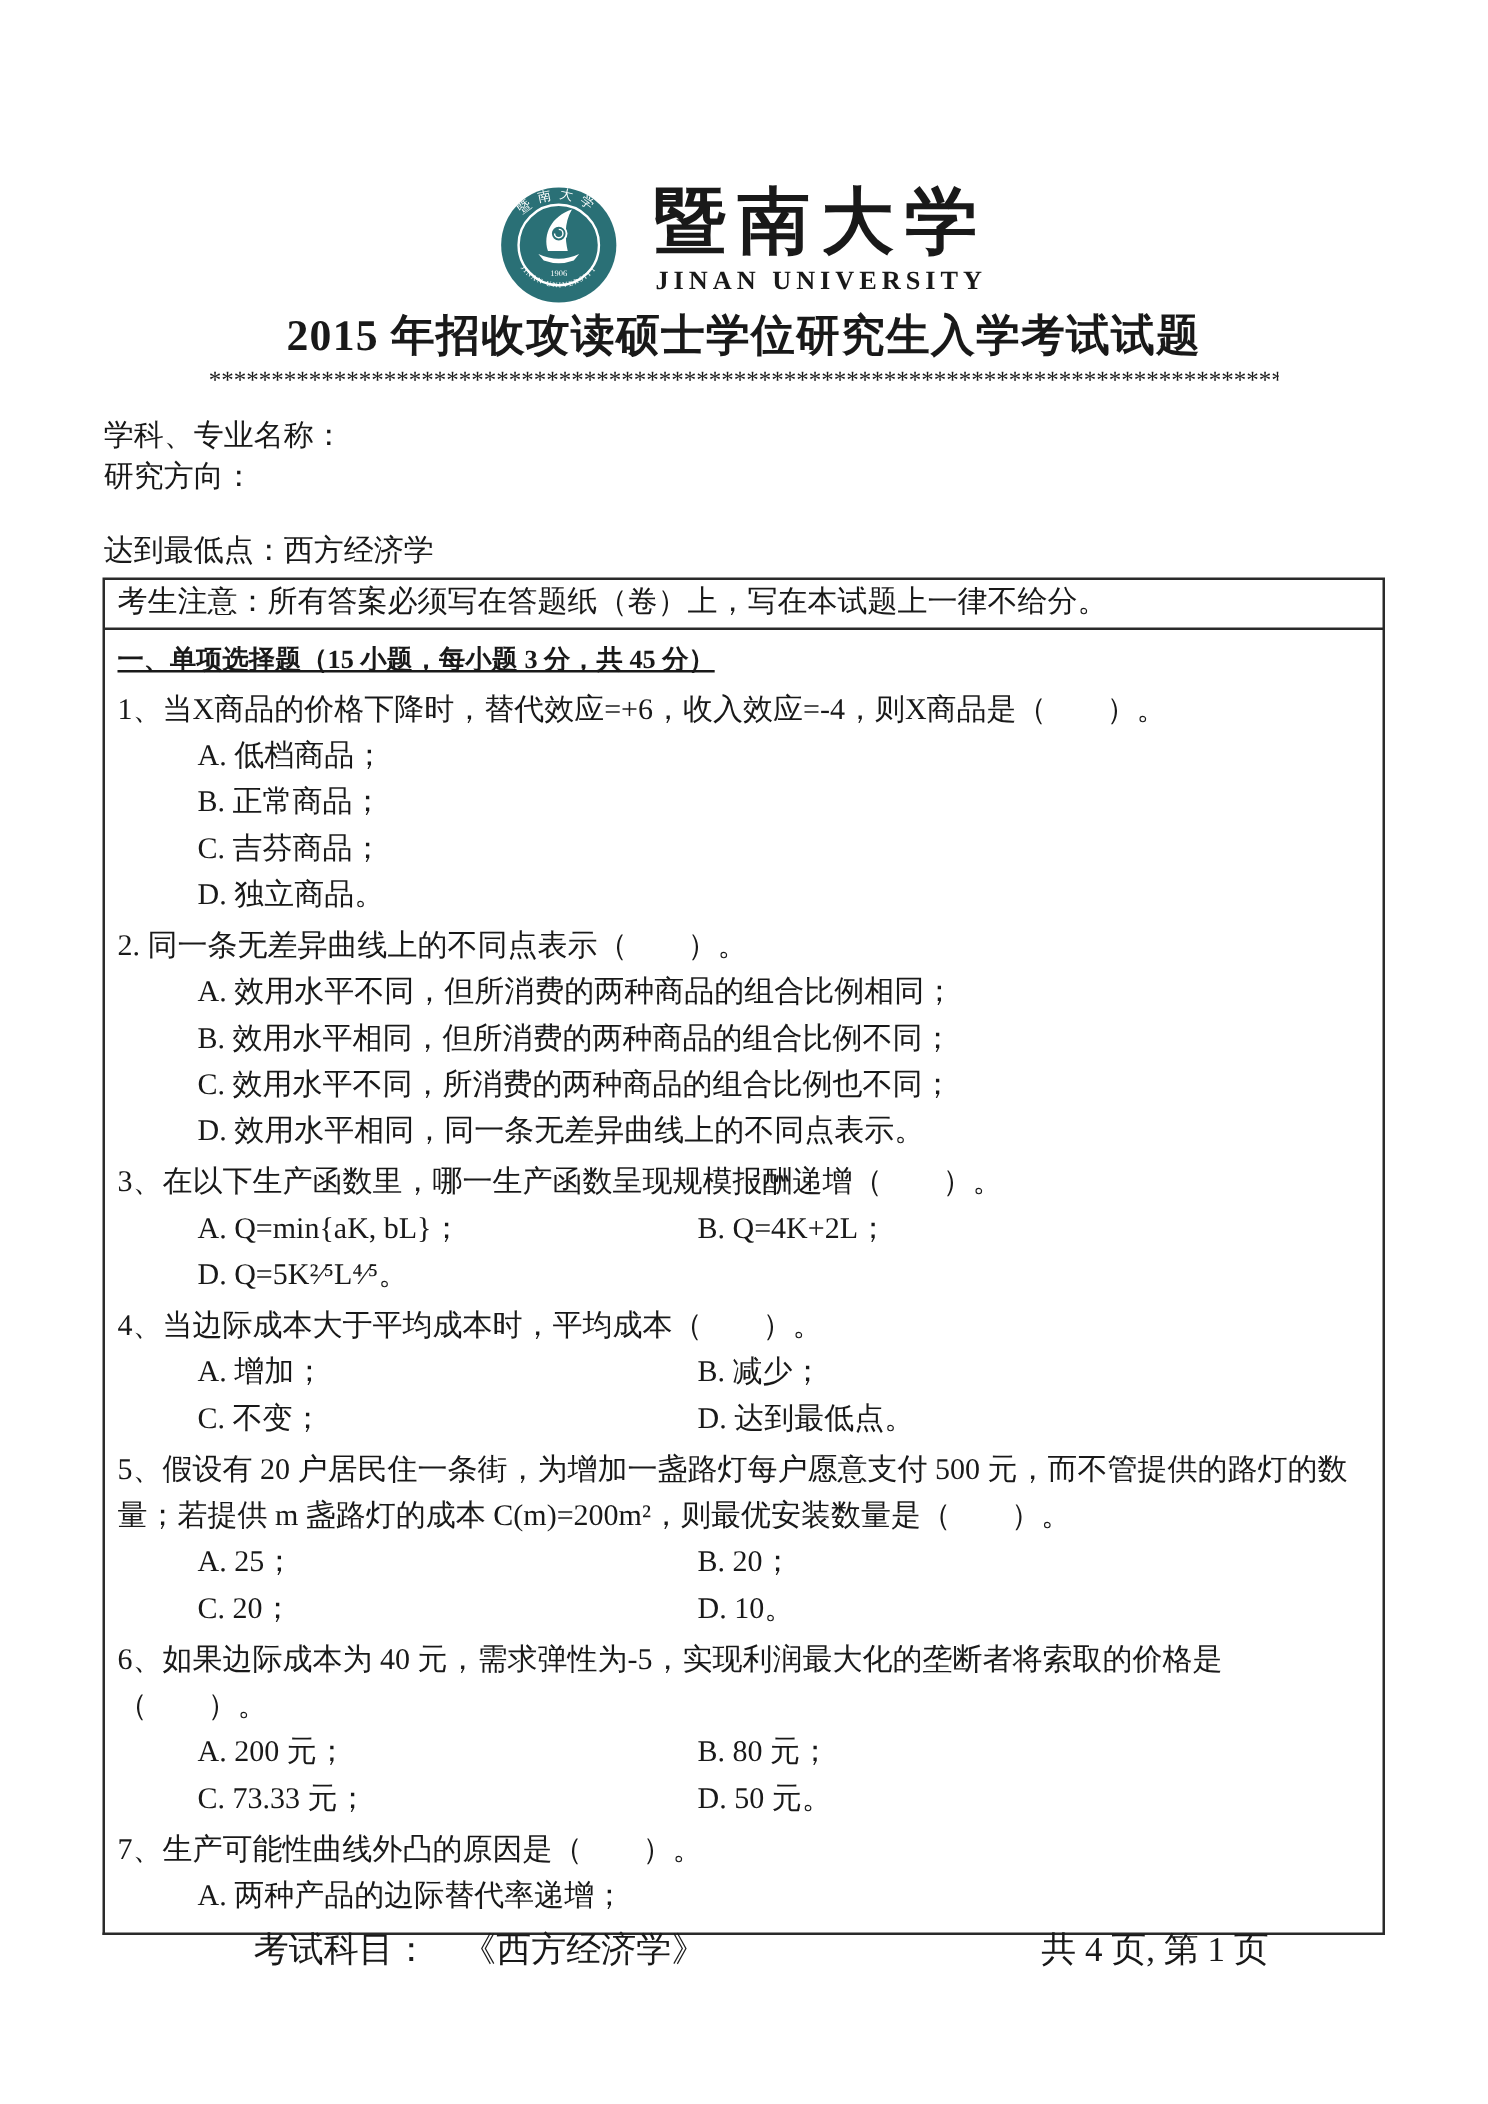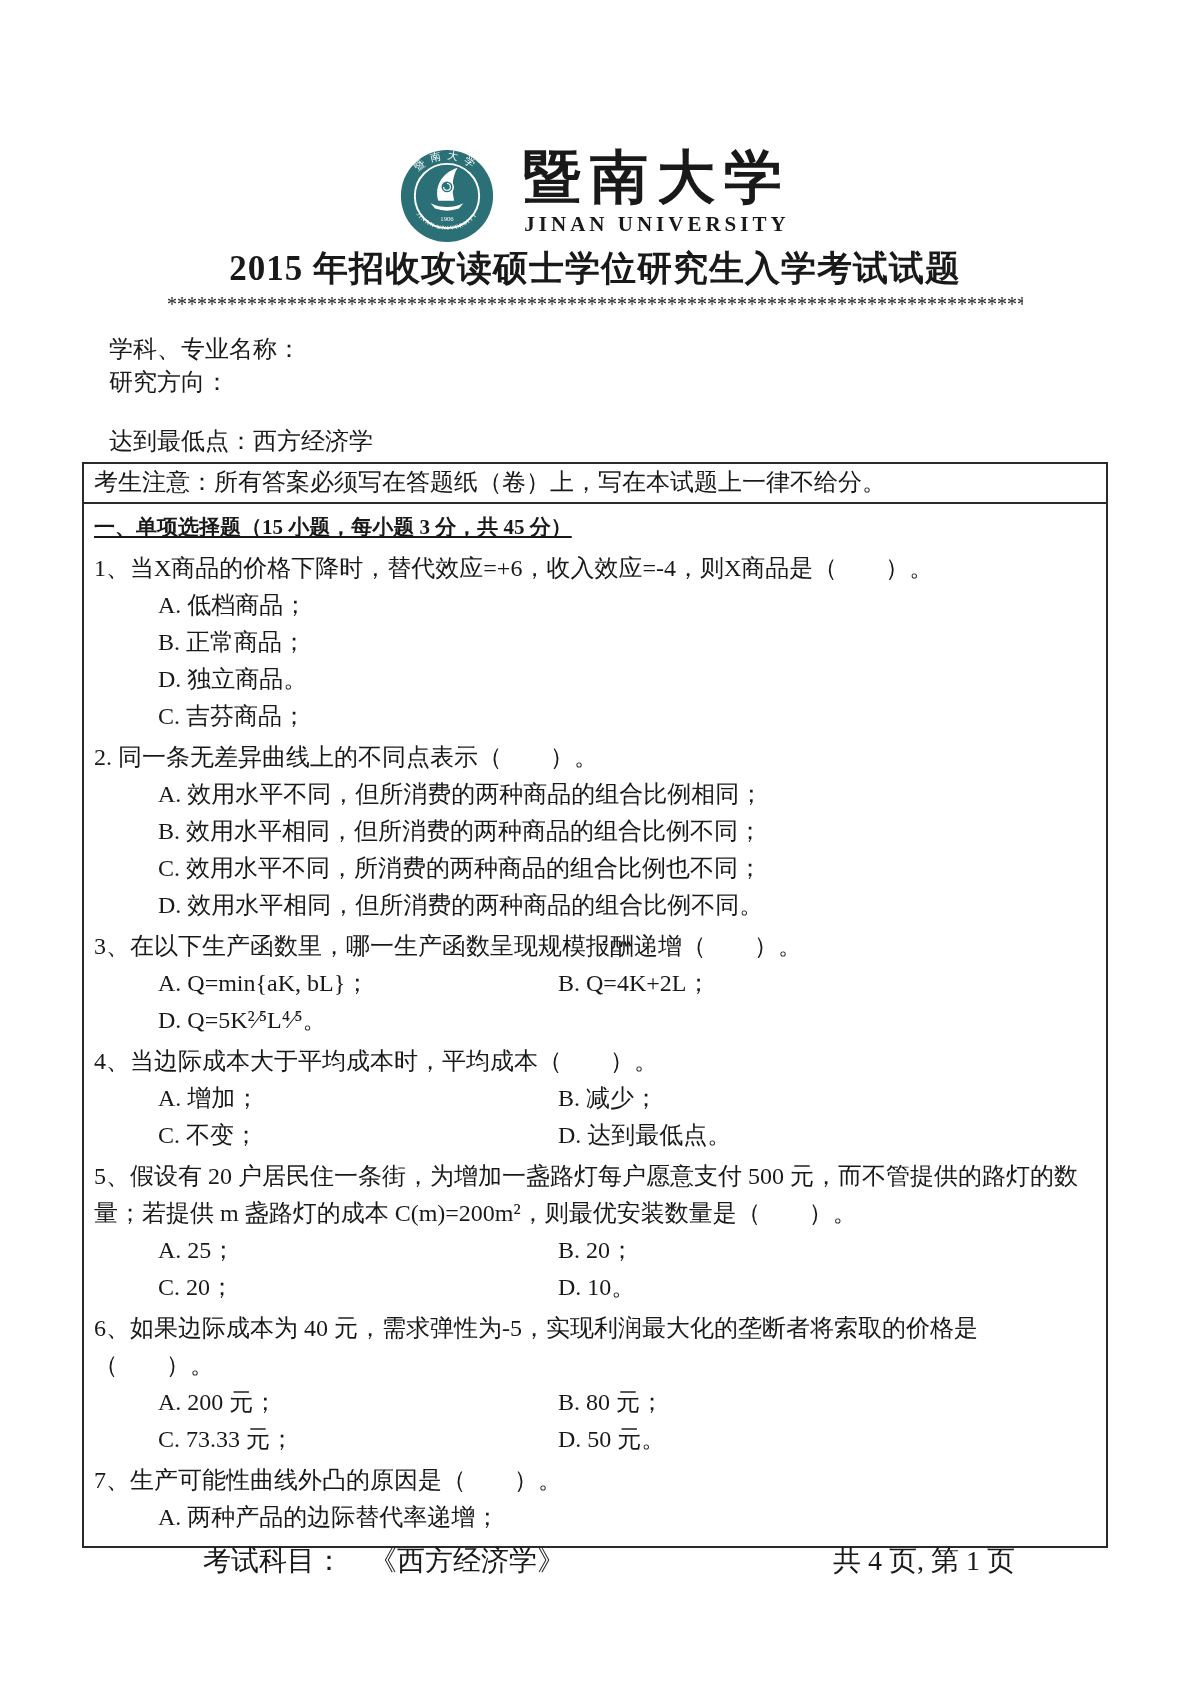--- a/index.html
+++ b/index.html
@@ -29,21 +29,21 @@
   }
   .doc-title {
     text-align:center; font-weight:bold; font-size:35px; line-height:34px;
     margin-top:8px; letter-spacing:1px;
   }
   .stars {
     margin:6px 167px 0 167px;
     font-size:20px; line-height:24px; letter-spacing:0px;
     white-space:nowrap; overflow:hidden;
   }
-  .field-line { margin:0 109px; font-size:24px; line-height:30px; }
+  .field-line { margin:0 83px; font-size:24px; line-height:30px; }
   .field-major    { margin-top:18px; }
   .field-research { margin-top:3px; }
   .field-exam     { margin-top:29px; }
 
   
   .content { margin:0 82px; }
   .notice-box {
     margin-top:6px;
     border:2px solid #2a2a2a;
     padding:3px 10px 5px 10px;
@@ -113,30 +113,30 @@
 
     <div class="notice-box">考生注意：所有答案必须写在答题纸（卷）上，写在本试题上一律不给分。</div>
 
     <div class="question-box">
       <div class="sec-heading">一、单项选择题（15 小题，每小题 3 分，共 45 分）</div>
 
       <div class="q">
         <div class="q-stem">1、当X商品的价格下降时，替代效应=+6，收入效应=-4，则X商品是（　　）。</div>
         <div class="opt">A. 低档商品；</div>
         <div class="opt">B. 正常商品；</div>
+        <div class="opt">C. 吉芬商品；</div>
         <div class="opt">D. 独立商品。</div>
-        <div class="opt">C. 吉芬商品；</div>
       </div>
 
       <div class="q">
         <div class="q-stem">2.  同一条无差异曲线上的不同点表示（　　）。</div>
         <div class="opt">A. 效用水平不同，但所消费的两种商品的组合比例相同；</div>
         <div class="opt">B. 效用水平相同，但所消费的两种商品的组合比例不同；</div>
         <div class="opt">C. 效用水平不同，所消费的两种商品的组合比例也不同；</div>
-        <div class="opt">D. 效用水平相同，但所消费的两种商品的组合比例不同。</div>
+        <div class="opt">D. 效用水平相同，同一条无差异曲线上的不同点表示。</div>
       </div>
 
       <div class="q">
         <div class="q-stem">3、在以下生产函数里，哪一生产函数呈现规模报酬递增（　　）。</div>
         <div class="opt-grid">
           <div>A. Q=min{aK, bL}；</div>
           <div>B. Q=4K+2L；</div>
         </div>
         <div class="opt-grid">
           <div>D. Q=5K²⁄⁵L⁴⁄⁵。</div>

